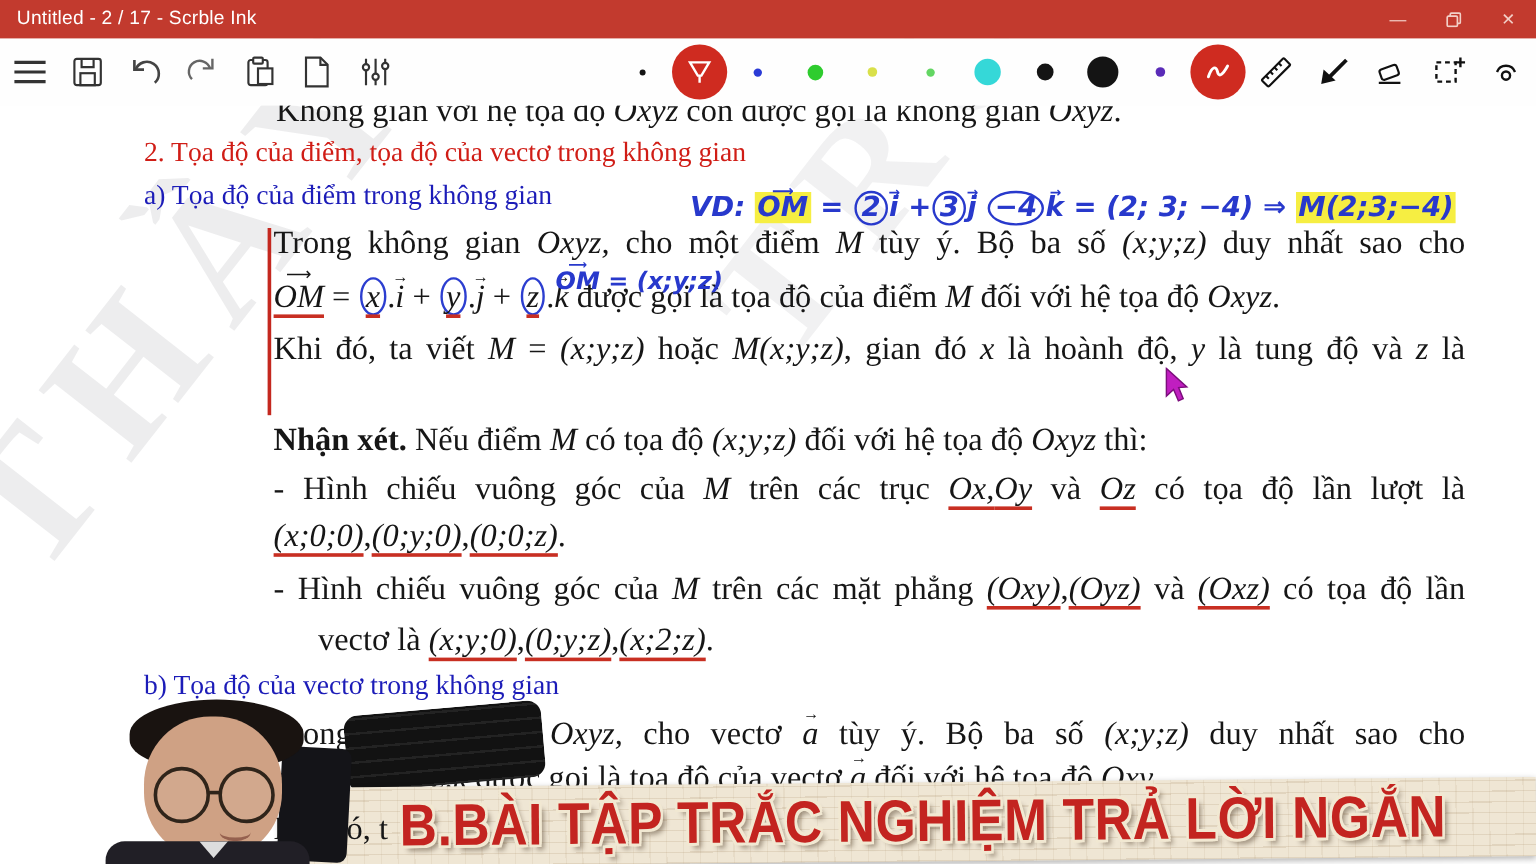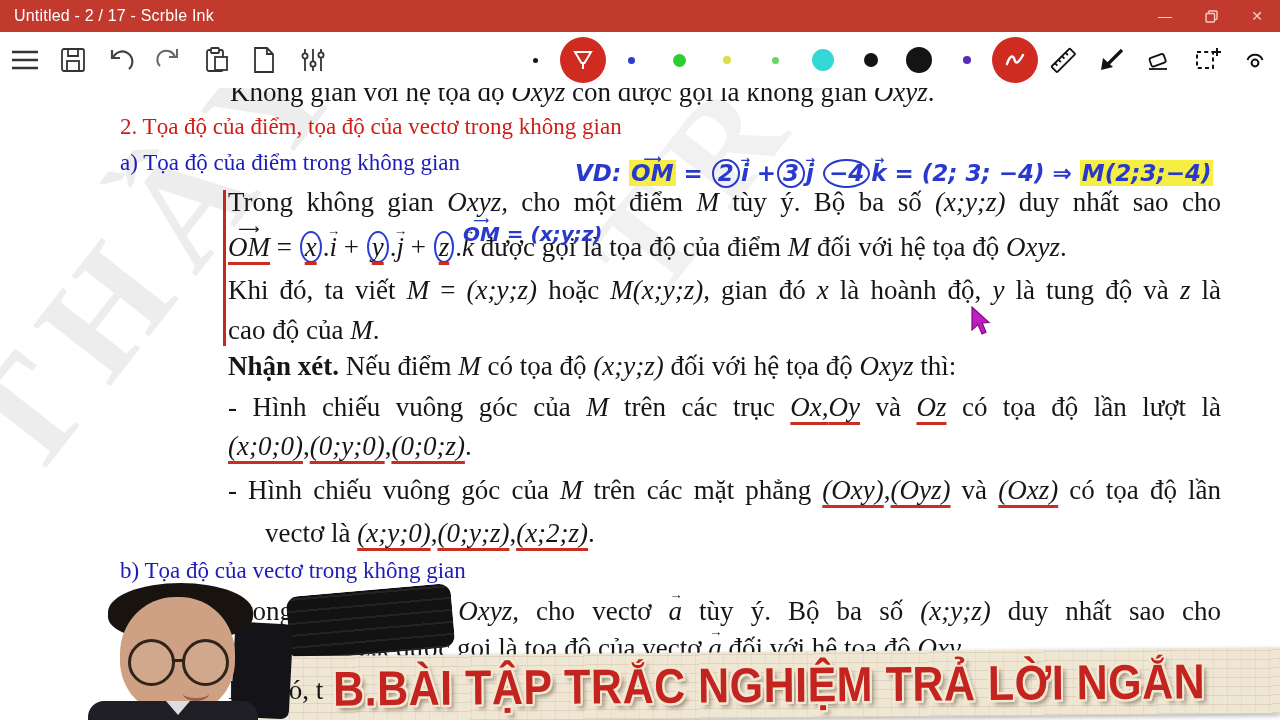--- a/index.html
+++ b/index.html
@@ -98,21 +98,20 @@
   <div id="red-margin-line"></div>
 
   <div class="doc-line just" style="left:228px;top:186px;"><span>Trong không gian </span><span class="it">Oxyz,</span><span> cho một điểm </span><span class="it">M</span><span> tùy ý. Bộ ba số </span><span class="it">(x;y;z)</span><span> duy nhất sao cho</span></div>
 
   <div class="hw-line" style="left:463px;top:211px;font-size:20px;"><span class="hw vecw">OM</span><span class="hw"> = (x;y;z)</span></div>
 
   <div class="doc-line" style="left:228px;top:231px;"><span class="it vecw rul">OM</span><span> = </span><span class="it circ rul">x</span><span>.</span><span class="it vec">i</span><span> + </span><span class="it circ rul">y</span><span>.</span><span class="it vec">j</span><span> + </span><span class="it circ rul">z</span><span>.</span><span class="it vec">k</span><span> được gọi là tọa độ của điểm </span><span class="it">M</span><span> đối với hệ tọa độ </span><span class="it">Oxyz</span><span>.</span></div>
 
   <div class="doc-line just" style="left:228px;top:274px;"><span>Khi đó, ta viết </span><span class="it">M</span><span> = </span><span class="it">(x;y;z)</span><span> hoặc </span><span class="it">M(x;y;z)</span><span>, gian đó </span><span class="it">x</span><span> là hoành độ, </span><span class="it">y</span><span> là tung độ và </span><span class="it">z</span><span> là</span></div>
 
-  <div class="doc-line" style="left:228px;top:314px;"><span>cao độ của </span><span class="it">M</span><span>.</span></div>
 
   <div class="doc-line" style="left:228px;top:350px;"><span class="b">Nhận xét.</span><span> Nếu điểm </span><span class="it">M</span><span> có tọa độ </span><span class="it">(x;y;z)</span><span> đối với hệ tọa độ </span><span class="it">Oxyz</span><span> thì:</span></div>
 
   <div class="doc-line just" style="left:228px;top:391px;"><span>- Hình chiếu vuông góc của </span><span class="it">M</span><span> trên các trục </span><span class="it rul">Ox,</span><span class="it rul">Oy</span><span> và </span><span class="it rul">Oz</span><span> có tọa độ lần lượt là</span></div>
 
   <div class="doc-line" style="left:228px;top:430px;"><span class="it rul">(x;0;0)</span><span>,</span><span class="it rul">(0;y;0)</span><span>,</span><span class="it rul">(0;0;z)</span><span>.</span></div>
 
   <div class="doc-line just" style="left:228px;top:474px;"><span>- Hình chiếu vuông góc của </span><span class="it">M</span><span> trên các mặt phẳng </span><span class="it rul">(Oxy)</span><span>,</span><span class="it rul">(Oyz)</span><span> và </span><span class="it rul">(Oxz)</span><span> có tọa độ lần</span></div>
 
   <div class="doc-line" style="left:265px;top:517px;"><span>vectơ là </span><span class="it rul">(x;y;0)</span><span>,</span><span class="it rul">(0;y;z)</span><span>,</span><span class="it rul">(x;2;z)</span><span>.</span></div>

